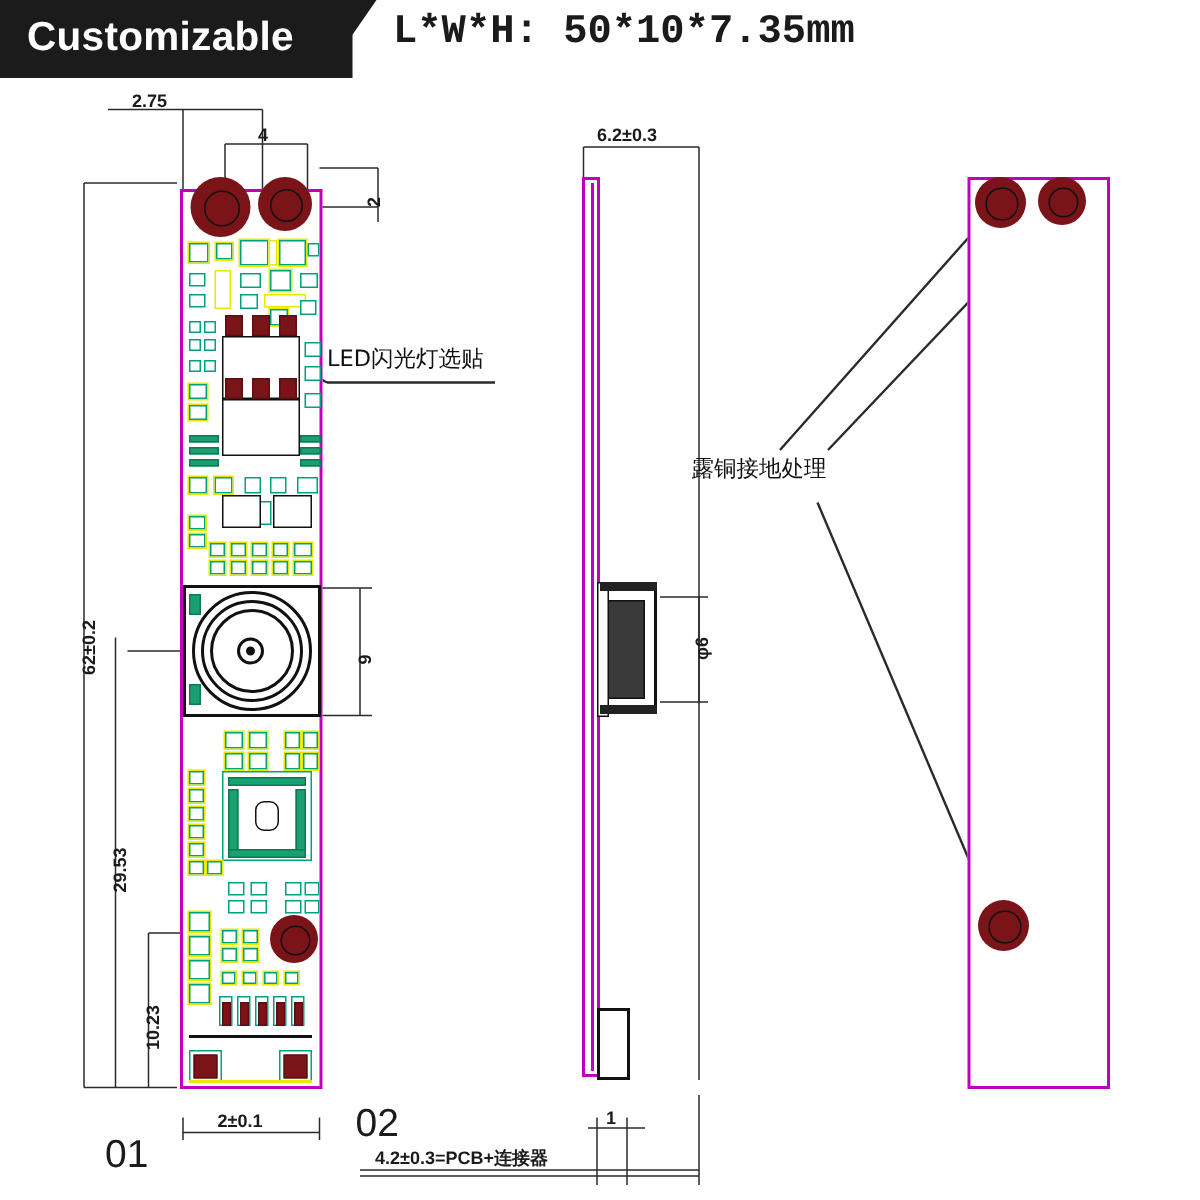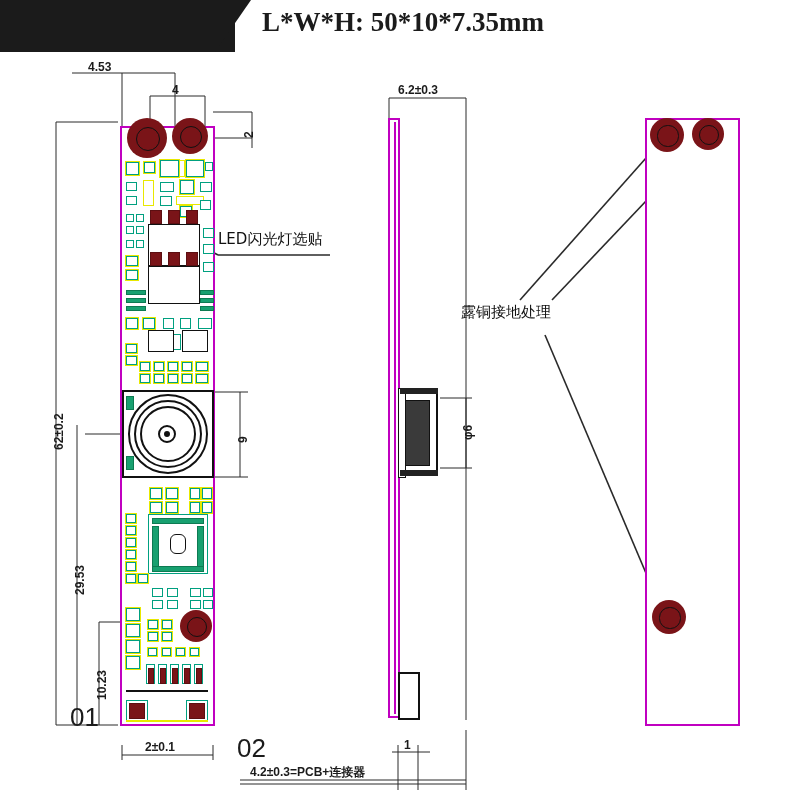--- a/index.html
+++ b/index.html
@@ -12,21 +12,21 @@
 
   
   .banner{position:absolute;left:0;top:0;width:235px;height:52px;background:#1b1b1b;}
   .banner-slant{position:absolute;left:215px;top:0;width:0;height:0;
     border-top:52px solid #1b1b1b;border-right:36px solid transparent;}
   .banner-label{position:absolute;left:18px;top:9px;width:210px;
     font-size:27px;font-weight:bold;color:#ffffff;letter-spacing:.2px;
     font-family:"Liberation Sans",sans-serif;}
   .header-dim{position:absolute;left:262px;top:7px;
     font-size:27px;font-weight:bold;color:#1b1b1b;white-space:nowrap;
-    font-family:Liberation Serif, serif;}
+    font-family:Liberation Mono, monospace;}
   .dimtxt{position:absolute;font-size:12px;font-weight:bold;color:#1b1b1b;
     font-family:"Liberation Sans",sans-serif;white-space:nowrap;}
   .dimtxt.rot{transform:rotate(-90deg);transform-origin:left top;}
   .note{position:absolute;font-size:15px;color:#111;white-space:nowrap;
     font-family:"DejaVu Sans",sans-serif;}
 
   
   .board{position:absolute;border:2px solid #c000c0;background:#ffffff;box-sizing:border-box;}
   
   .pad{position:absolute;box-sizing:border-box;}
@@ -52,20 +52,21 @@
     font-family:"Liberation Sans",sans-serif;}
   svg.ovl{position:absolute;left:0;top:0;width:800px;height:800px;pointer-events:none;}
 </style>
 </head>
 <body>
 
 <div class="stage">
 
   <div class="banner"></div>
   <div class="banner-slant"></div>
+  <div class="banner-label">Customizable</div>
   <div class="header-dim">L*W*H: 50*10*7.35mm</div>
 
   <svg class="ovl">
     <g stroke="#2a2a2a" stroke-width="1" fill="none">
 
       <line x1="72" y1="73" x2="175" y2="73"></line>
       <line x1="122" y1="73" x2="122" y2="130"></line>
       <line x1="175" y1="73" x2="175" y2="130"></line>
 
       <line x1="150" y1="96" x2="205" y2="96"></line>
@@ -112,29 +113,29 @@
 
       <line x1="218" y1="255" x2="190" y2="240" stroke-width="1.6"></line>
       <line x1="218" y1="255" x2="330" y2="255" stroke-width="1.6"></line>
 
       <line x1="520" y1="300" x2="662" y2="140" stroke-width="1.6"></line>
       <line x1="552" y1="300" x2="704" y2="140" stroke-width="1.6"></line>
       <line x1="545" y1="335" x2="665" y2="618" stroke-width="1.6"></line>
     </g>
   </svg>
 
-  <div class="dimtxt" style="left:88px;top:60px;">4.53</div>
+  <div class="dimtxt" style="left:88px;top:60px;">2.75</div>
   <div class="dimtxt" style="left:172px;top:83px;">4</div>
   <div class="dimtxt rot" style="left:242px;top:138px;">2</div>
   <div class="dimtxt rot" style="left:52px;top:450px;">62±0.2</div>
   <div class="dimtxt rot" style="left:73px;top:595px;">29.53</div>
   <div class="dimtxt rot" style="left:95px;top:700px;">10.23</div>
   <div class="dimtxt" style="left:145px;top:740px;">2±0.1</div>
   <div class="dimtxt rot" style="left:236px;top:443px;">9</div>
-  <div class="bignum" style="left:70px;top:702px;">01</div>
+  <div class="bignum" style="left:70px;top:754px;">01</div>
   <div class="bignum" style="left:237px;top:733px;">02</div>
 
   <div class="dimtxt" style="left:398px;top:83px;">6.2±0.3</div>
   <div class="dimtxt rot" style="left:461px;top:440px;">φ6</div>
   <div class="dimtxt" style="left:404px;top:738px;">1</div>
   <div class="dimtxt" style="left:250px;top:764px;">4.2±0.3=PCB+连接器</div>
 
   <div class="note" style="left:218px;top:230px;">LED闪光灯选贴</div>
   <div class="note" style="left:461px;top:303px;">露铜接地处理</div>
   <div class="vtext" style="left:722px;top:490px;">QQSJ—8939</div>

